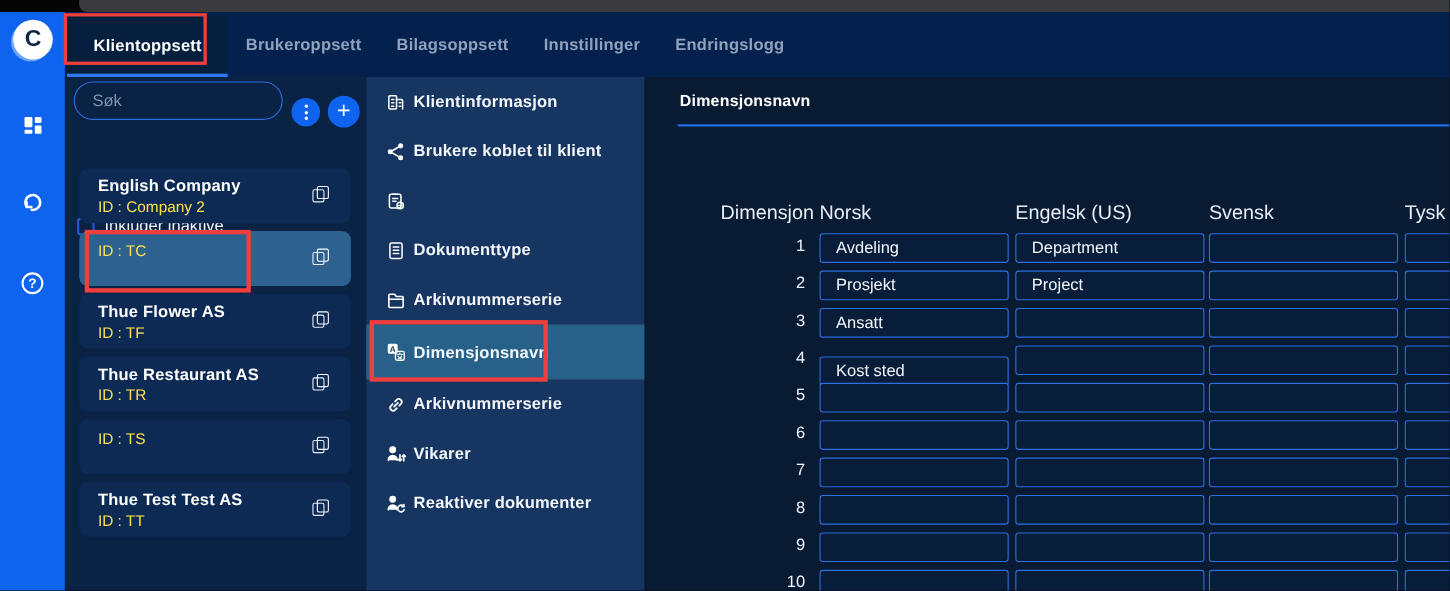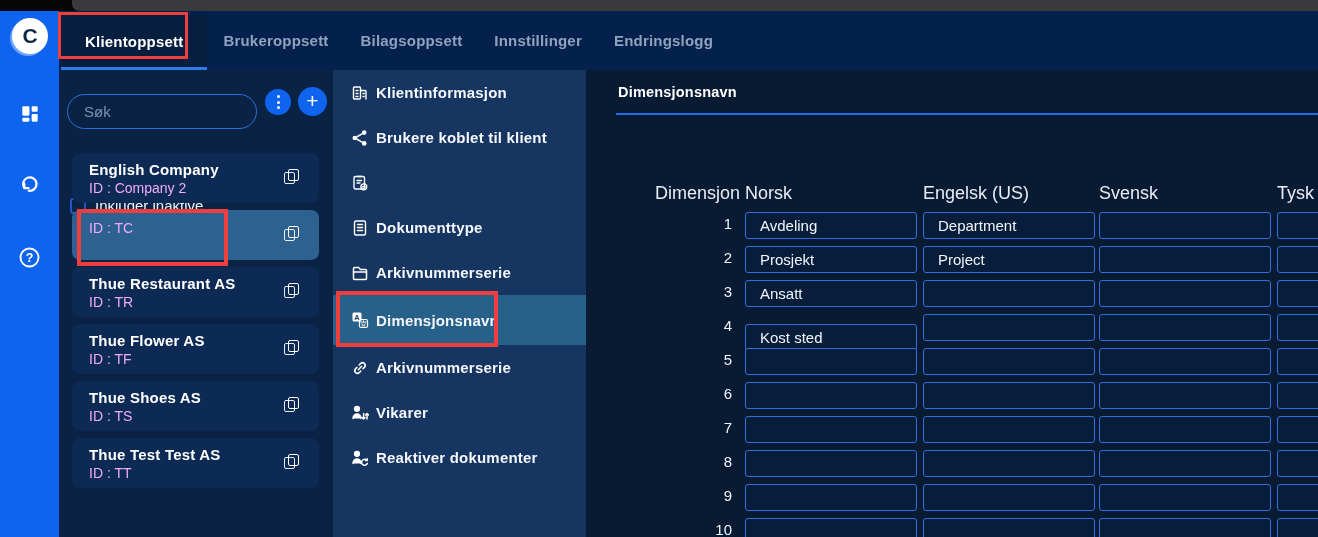--- a/index.html
+++ b/index.html
@@ -16,35 +16,35 @@
   .tab { display:flex; align-items:center; font-size:15px; font-weight:700; color:var(--tab-inactive); padding:0 16px; letter-spacing:.2px; cursor:default; }
   .tab.active { background:var(--active-tab-bg); color:#ffffff; margin:4px 0 0 2px; padding:0 24px; border-bottom:3px solid #2e7bf0; }
 
   
   .sidebar { position:absolute; left:0; top:11px; width:59px; height:526px; background:var(--accent-blue); }
   .logo { position:absolute; left:12px; top:7px; width:36px; height:36px; background:#ffffff; border-radius:50%; display:flex; align-items:center; justify-content:center; font-weight:800; font-size:21px; color:#0d2748; box-shadow:-2px 2px 0 rgba(190,215,255,.55); }
   .side-icon { position:absolute; left:0; width:59px; height:36px; display:flex; align-items:center; justify-content:center; }
 
   
   .client-panel { position:absolute; left:59px; top:70px; width:274px; height:467px; background:var(--panel-bg); }
-  .search-pill { position:absolute; left:8px; top:24px; width:190px; height:35px; border:1.5px solid #2e6ede; border-radius:18px; background:transparent; color:#eef3fa; font-size:15px; padding:0 16px; outline:none; font-family:"Liberation Sans",sans-serif; }
+  .search-pill { position:absolute; left:8px; top:4px; width:190px; height:35px; border:1.5px solid #2e6ede; border-radius:18px; background:transparent; color:#eef3fa; font-size:15px; padding:0 16px; outline:none; font-family:"Liberation Sans",sans-serif; }
   .search-pill::placeholder { color:#7e93b1; }
   .round-btn { position:absolute; border-radius:50%; background:var(--accent-blue); color:#fff; display:flex; align-items:center; justify-content:center; }
   .kebab-btn { left:206px; top:19px; width:26px; height:26px; }
   .plus-btn { left:239px; top:17px; width:29px; height:29px; font-size:21px; font-weight:400; line-height:1; padding-bottom:2px; }
   .dotcol { display:flex; flex-direction:column; gap:2.5px; }
   .dotcol i { width:3px; height:3px; border-radius:50%; background:#fff; }
   .chk-row { position:absolute; left:11px; top:127px; display:flex; align-items:center; gap:9px; }
   .chk-box { width:16px; height:16px; border:2px solid #2457c9; border-radius:3px; background:transparent; }
   .chk-label { color:#f2f6fb; font-size:15px; font-weight:400; }
   .client-list { position:absolute; left:13px; top:83px; width:247px; }
   .client-card { position:relative; width:247px; height:50px; margin-bottom:7px; background:var(--card-bg); border-radius:8px; padding:8px 0 0 17px; cursor:pointer; }
   .client-card.selected { background:var(--card-selected-bg); }
   .client-name { color:#ffffff; font-size:15px; font-weight:700; letter-spacing:.2px; }
-  .client-id { color:#f0abfc; font-size:14px; margin-top:2px; }
+  .client-id { color:#fde047; font-size:14px; margin-top:2px; }
   .copy-ic { position:absolute; right:18px; top:16px; width:17px; height:18px; }
   .copy-ic .back { position:absolute; left:0; top:3px; width:11px; height:12px; border:1.5px solid #e7eef8; border-radius:2px; }
   .copy-ic .front { position:absolute; left:4px; top:0; width:11px; height:12px; border:1.5px solid #ffffff; border-radius:2px; background:inherit; }
 
   
   .menu-panel { position:absolute; left:333px; top:70px; width:253px; height:467px; background:var(--menu-bg); }
   .menu-item { position:relative; height:45px; display:flex; align-items:center; cursor:pointer; }
   .menu-item.selected { background:var(--menu-selected-bg); height:50px; }
   .menu-icon { width:20px; height:20px; margin-left:17px; flex:0 0 auto; }
   .menu-label { color:#f4f7fc; font-size:15px; font-weight:600; margin-left:6px; letter-spacing:.2px; }
@@ -136,37 +136,36 @@
           </span>
         </div>
         <div class="client-card selected">
           <div class="client-id">ID : TC</div>
           <span class="copy-ic">
             <span class="back"></span>
             <span class="front"></span>
           </span>
         </div>
         <div class="client-card">
+          <div class="client-name">Thue Flower AS</div>
+          <div class="client-id">ID : TF</div>
+          <span class="copy-ic">
+            <span class="back"></span>
+            <span class="front"></span>
+          </span>
+        </div>
+        <div class="client-card">
           <div class="client-name">Thue Restaurant AS</div>
           <div class="client-id">ID : TR</div>
           <span class="copy-ic">
             <span class="back"></span>
             <span class="front"></span>
           </span>
         </div>
         <div class="client-card">
-          <div class="client-name">Thue Flower AS</div>
-          <div class="client-id">ID : TF</div>
-          <span class="copy-ic">
-            <span class="back"></span>
-            <span class="front"></span>
-          </span>
-        </div>
-        <div class="client-card">
-          <div class="client-name">Thue Shoes AS</div>
           <div class="client-id">ID : TS</div>
           <span class="copy-ic">
             <span class="back"></span>
             <span class="front"></span>
           </span>
         </div>
         <div class="client-card">
           <div class="client-name">Thue Test Test AS</div>
           <div class="client-id">ID : TT</div>
           <span class="copy-ic">

